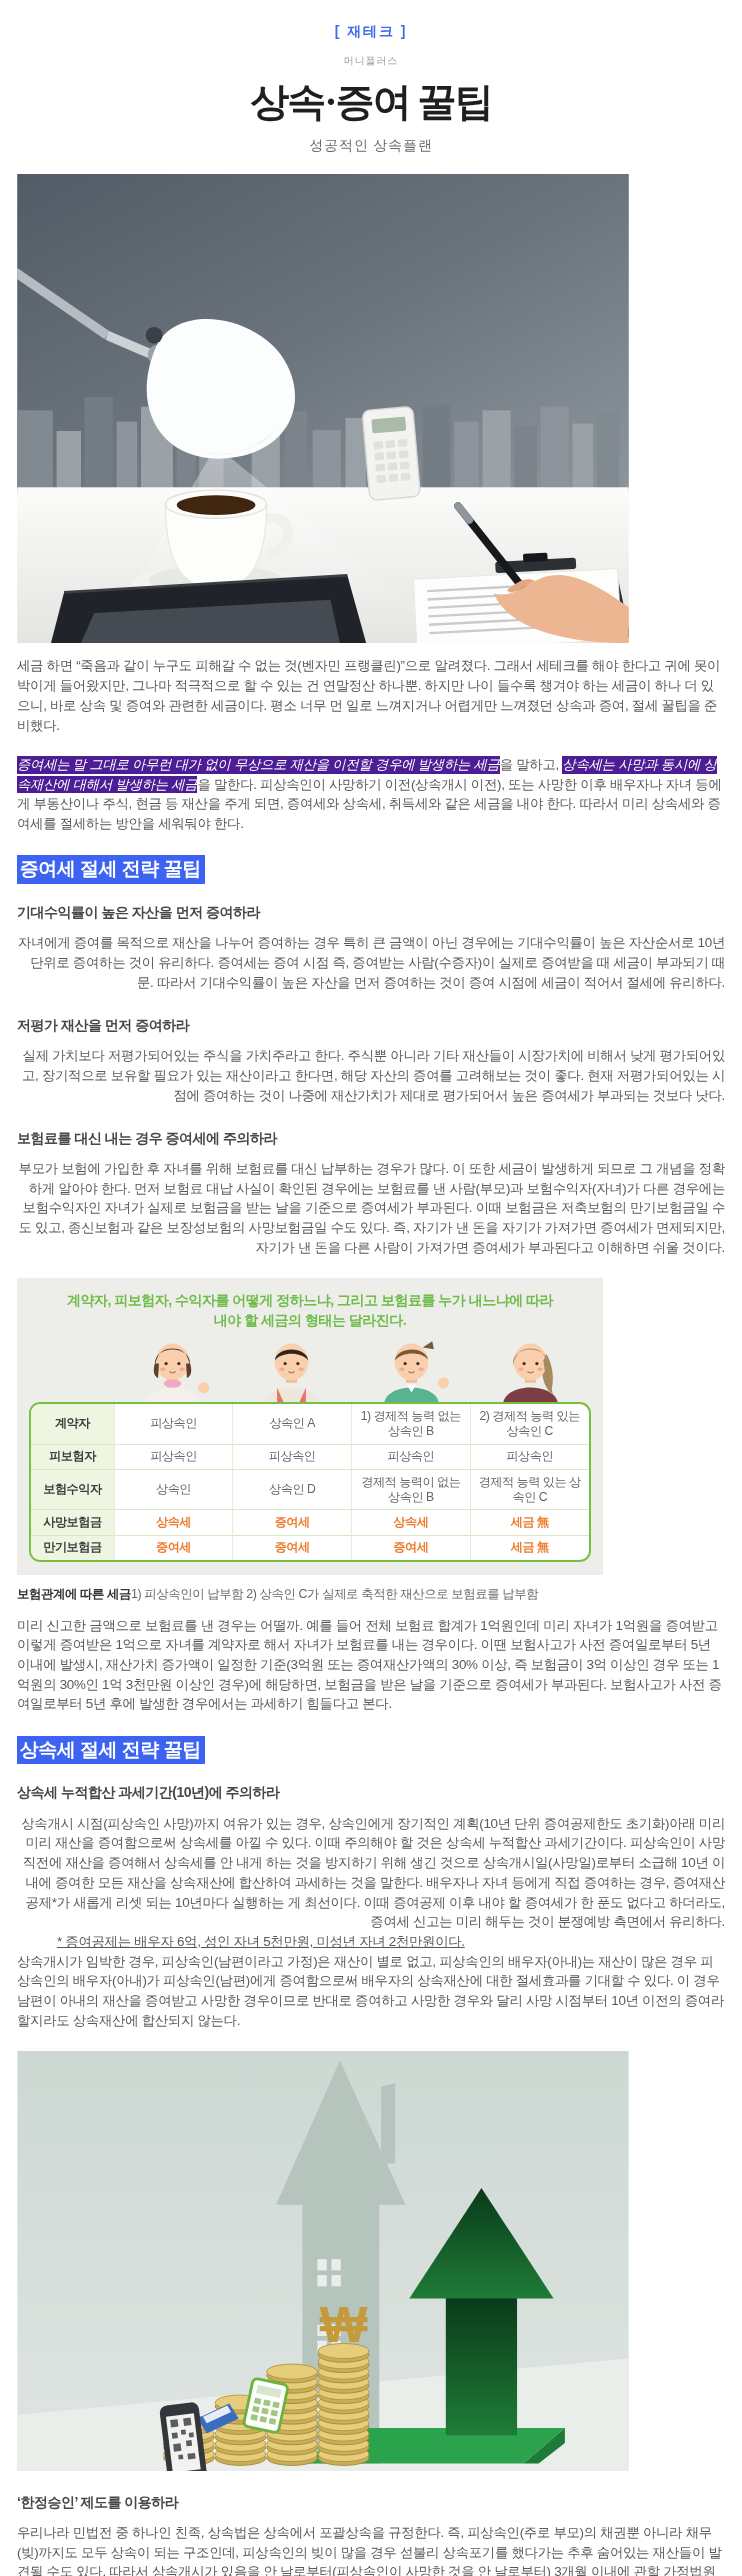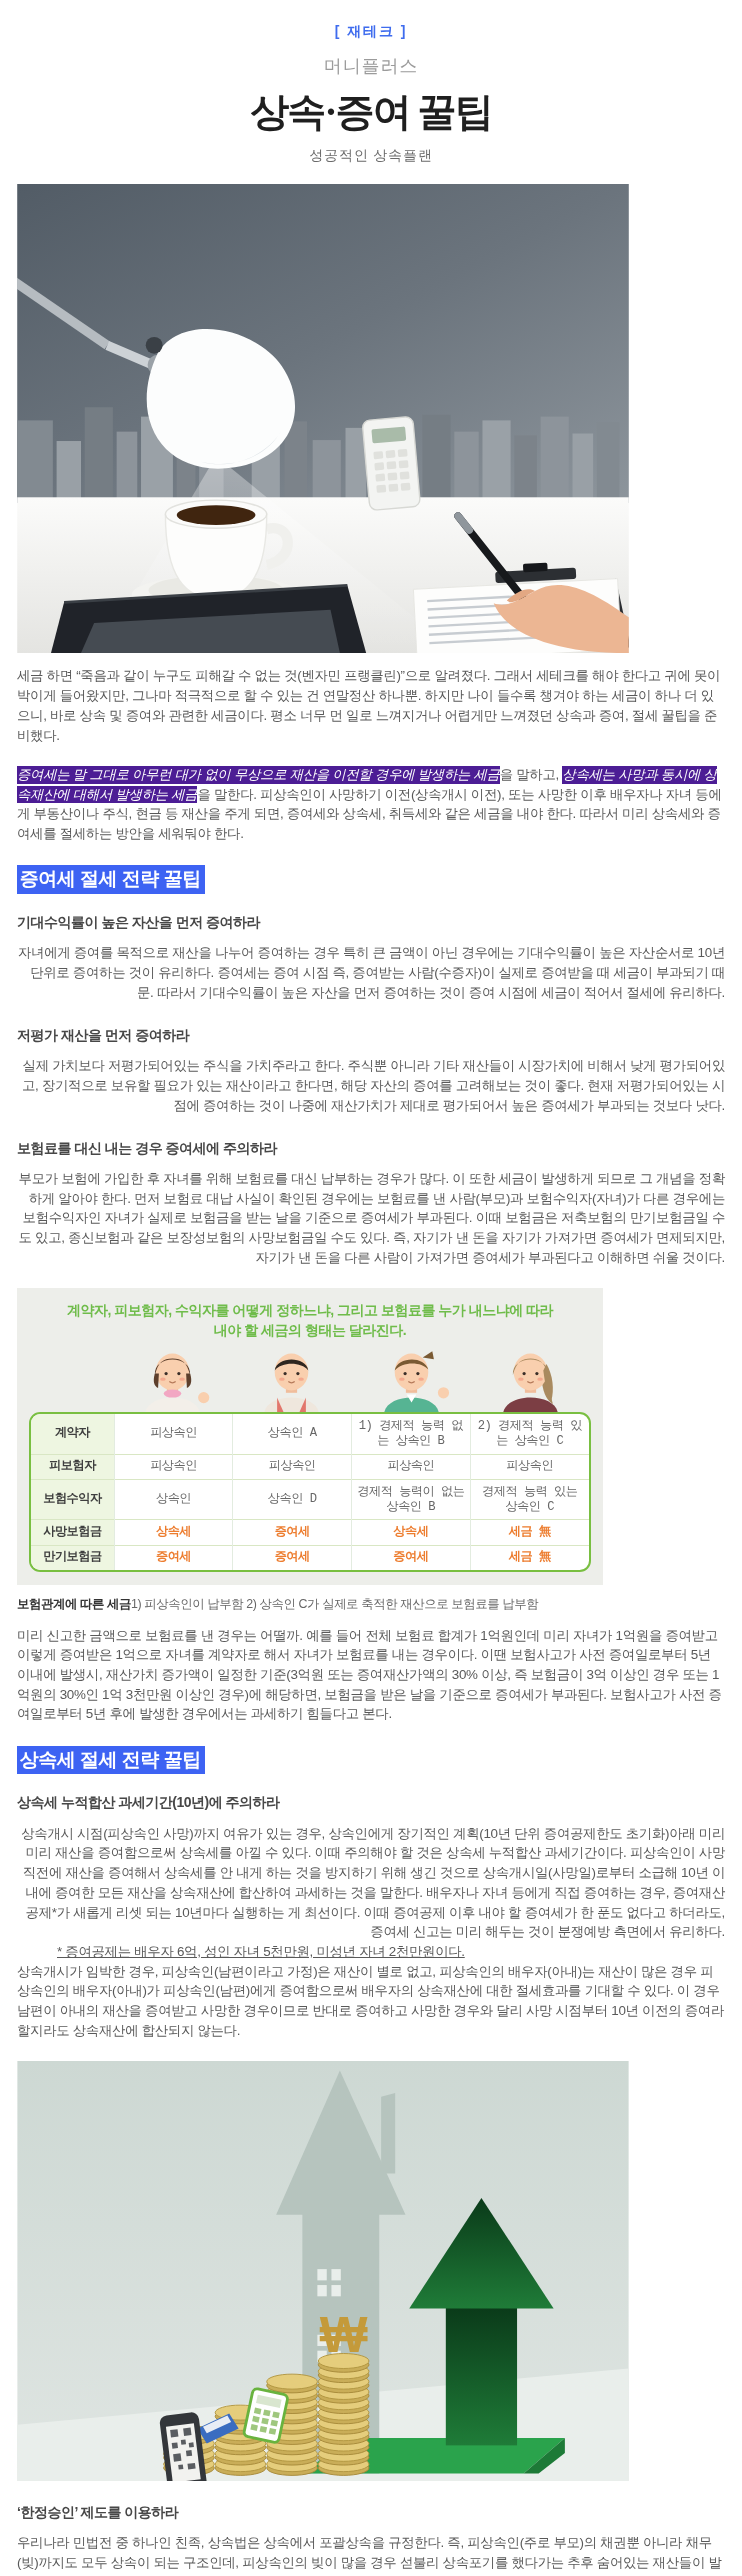--- a/index.html
+++ b/index.html
@@ -3,21 +3,21 @@
 <meta charset="utf-8">
 <style>
   * { box-sizing: border-box; margin: 0; padding: 0; }
   html,body { background:#ffffff; }
   body { font-family:"Liberation Sans","DejaVu Sans",sans-serif; color:#595959; }
   .page { width:742px; background:#fff; margin:0; }
 
   
   .art-header { text-align:center; padding-top:22.5px; }
   .category { color:#3f6cee; font-size:14px; letter-spacing:1.9px; font-weight:700; }
-  .brand { color:#9b9b9b; font-size:18px; margin-top:13px; letter-spacing:0.9px; }
+  .brand { color:#9b9b9b; font-size:10px; margin-top:13px; letter-spacing:0.9px; }
   .title { font-family:"Liberation Serif","DejaVu Serif",serif; font-size:39px; font-weight:700; color:#1f1f1f; margin-top:7.5px; letter-spacing:-1.9px; }
   .subtitle { font-family:"Liberation Serif","DejaVu Serif",serif; font-size:14px; color:#6a6a6a; margin-top:8.4px; letter-spacing:0.9px; }
 
   .content { padding:0 17px; }
 
   figure.hero, figure.illus2 { display:block; }
   .hero { width:612px; height:469px; margin-top:19px; }
   .illus2 { width:612px; height:420px; margin-top:20.6px; }
   .hero svg, .illus2 svg { display:block; width:100%; height:100%; }
 
@@ -31,21 +31,21 @@
   h2.sec mark { background:#3d63f3; color:#ffffff; font-size:19px; font-weight:700; padding:2.8px 4.7px 4.7px 2.8px; letter-spacing:-0.5px; }
 
   h3.tip { font-size:14px; font-weight:700; color:#474747; margin-top:24.4px; letter-spacing:-0.5px; }
   h3.tip + p.body { margin-top:11.3px;text-align:right; }
 
   
   .infobox { width:586px; background:#edeeea; margin-top:20.6px; padding:13px 12.2px 13px; }
   .info-caption { text-align:center; color:#6fbc4a; font-weight:700; font-size:14px; line-height:19.7px; letter-spacing:-0.5px; }
   .persons { display:flex; margin:3.8px 0 0 83px; height:68px; overflow:hidden; }
   .person { width:126px; display:flex; justify-content:center; align-items:flex-end; }
-  .tablewrap { border:2.8px solid #79bf41; border-radius:11.3px; background:#fff; overflow:hidden;font-family:Liberation Mono, monospace; }
+  .tablewrap { border:2.8px solid #79bf41; border-radius:11.3px; background:#fff; overflow:hidden; }
   table.ins { width:100%; border-collapse:collapse; font-size:12.2px; color:#666; table-layout:fixed; }
   table.ins td { text-align:center; padding:4.7px 2.8px; line-height:15px; border-top:0.9px solid #d9e7c4; border-left:0.9px solid #e3ece0; letter-spacing:-0.5px; }
   table.ins tr:first-child td { border-top:none; }
   table.ins td:first-child { border-left:none; }
   table.ins td.lab { width:83px; background:#eef6e1; font-weight:700; color:#3f3f3f; }
   table.ins tr.tax td { color:#ed7d2f; font-weight:700; }
   table.ins tr.tax td.lab { color:#3f3f3f; }
 
   .table-note { margin-top:9.4px; font-size:12.4px; color:#666; line-height:18px; letter-spacing:-0.4px; }
   .table-note b { color:#333; }

